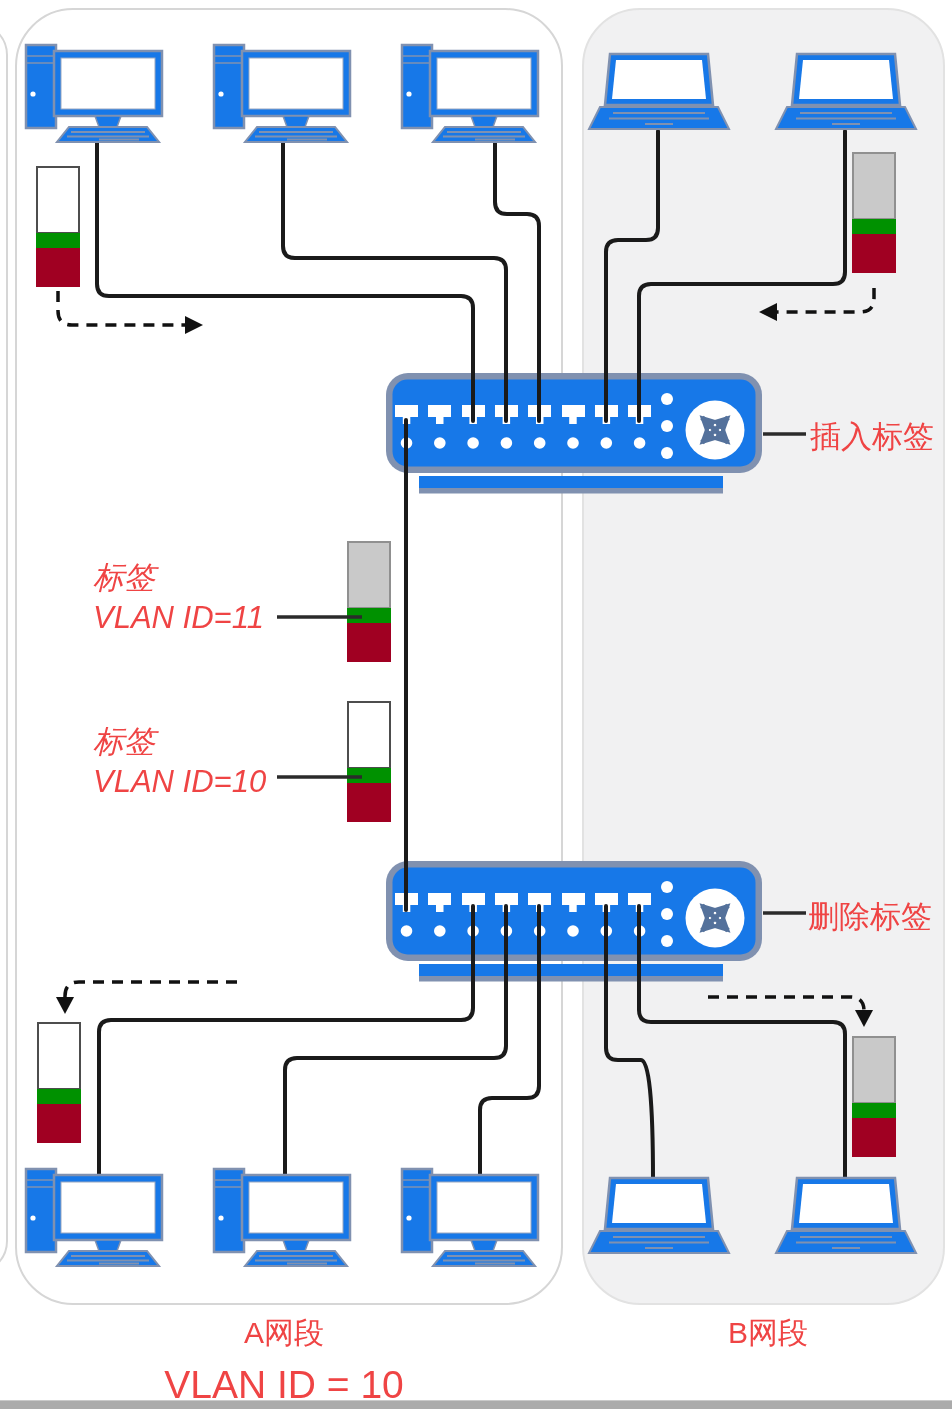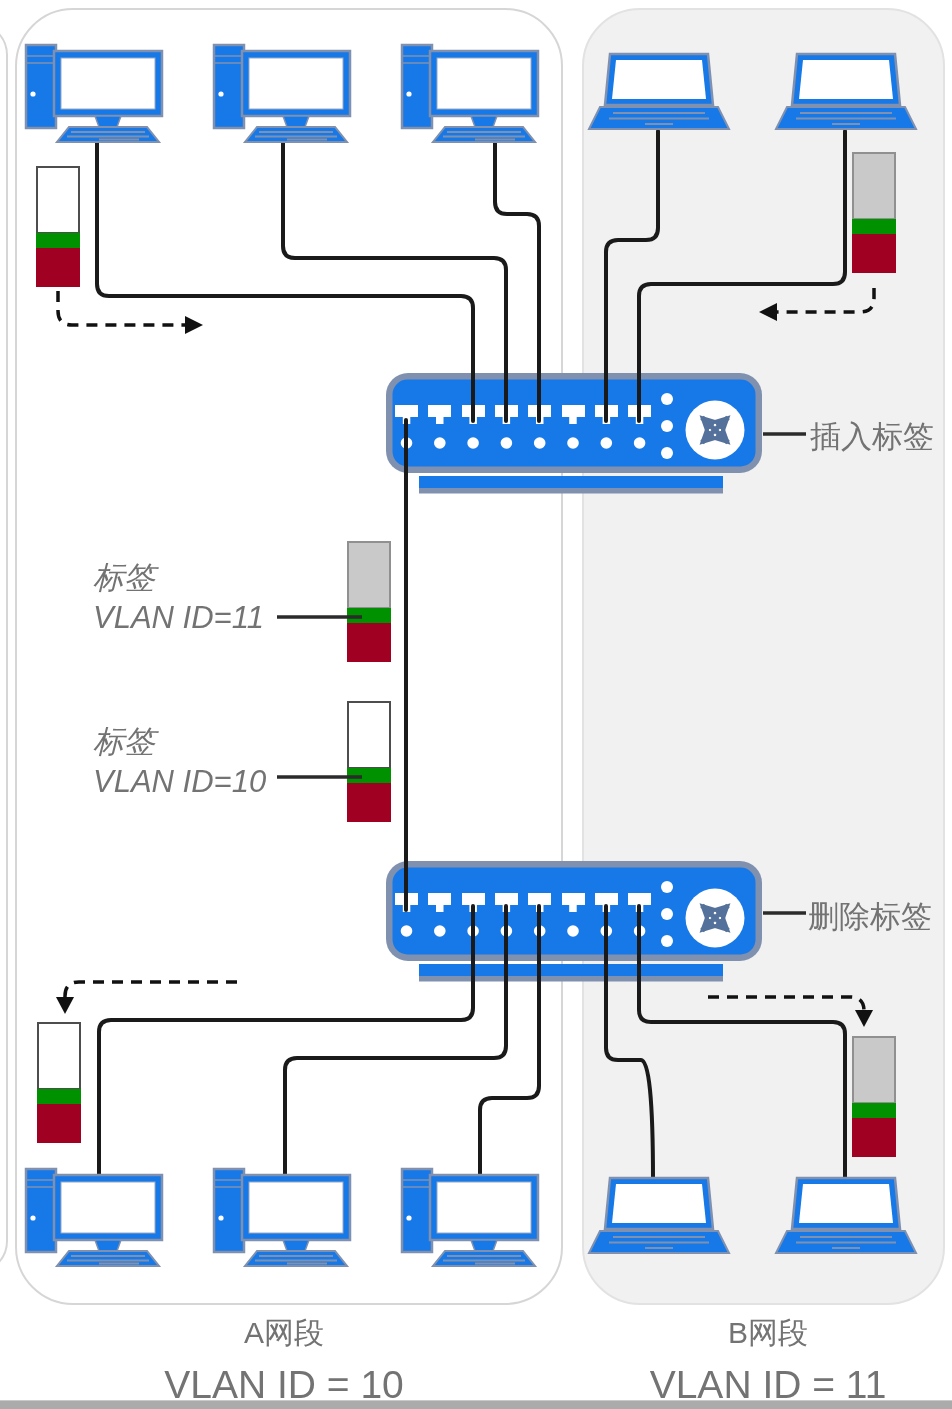--- a/index.html
+++ b/index.html
@@ -4,21 +4,21 @@
 <style>
   html,body{margin:0;padding:0;background:#fff;}
   #stage{position:relative;width:952px;height:1409px;background:#ffffff;overflow:hidden;
          font-family:"Liberation Sans","DejaVu Sans",sans-serif;color:#333;}
   .segbox{position:absolute;border-radius:58px;box-sizing:border-box;}
   #segA{left:15px;top:8px;width:548px;height:1297px;background:#ffffff;border:2px solid #d6d6d6;}
   #segB{left:582px;top:8px;width:363px;height:1297px;background:#f1f1f2;border:2px solid #e2e2e2;}
   #edgeArtifact{position:absolute;left:-58px;top:22px;width:66px;height:1252px;border-radius:58px;
          border:2px solid #d6d6d6;background:#fff;box-sizing:border-box;}
   svg#gfx{position:absolute;left:0;top:0;z-index:2;}
-  .lbl{position:absolute;z-index:3;white-space:nowrap;color:#737373;}
+  .lbl{position:absolute;z-index:3;white-space:nowrap;color:#ef4444;}
   .switch-label{font-size:31px;}
   .callout{font-size:31px;line-height:40px;font-style:italic;}
   .caption{transform:translateX(-50%);text-align:center;}
   .caption-title{font-size:30px;text-align:right;}
   .caption-vlan{font-size:39px;}
   #bottomBar{position:absolute;left:0;top:1400px;width:952px;height:9px;background:#ababab;
          border-top:1px solid #c9c9c9;z-index:4;}
 </style>
 </head>
 <body>
@@ -170,16 +170,15 @@
     <div>VLAN ID=11</div>
   </div>
   <div class="lbl callout" style="left:93px;top:722px;">
     <div>标签</div>
     <div>VLAN ID=10</div>
   </div>
 
   <div class="lbl caption caption-title" style="left:284px;top:1313px;">A网段</div>
   <div class="lbl caption caption-vlan" style="left:284px;top:1363px;">VLAN ID = 10</div>
   <div class="lbl caption caption-title" style="left:768px;top:1313px;">B网段</div>
-  <div class="lbl caption caption-vlan" style="left:768px;top:1363px;">VLAN ID = 11</div>
 
   <div id="bottomBar"></div>
 </div>
 
 </body></html>

